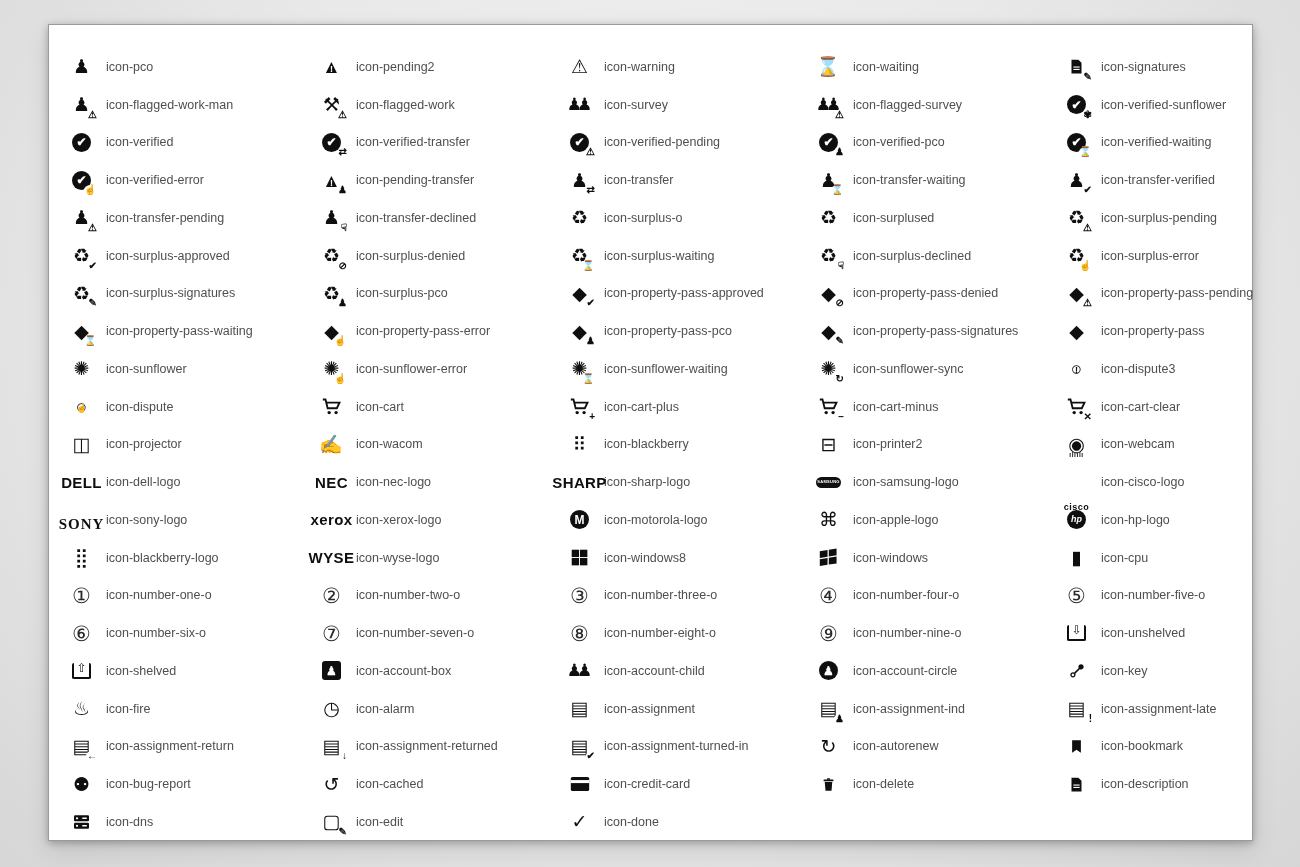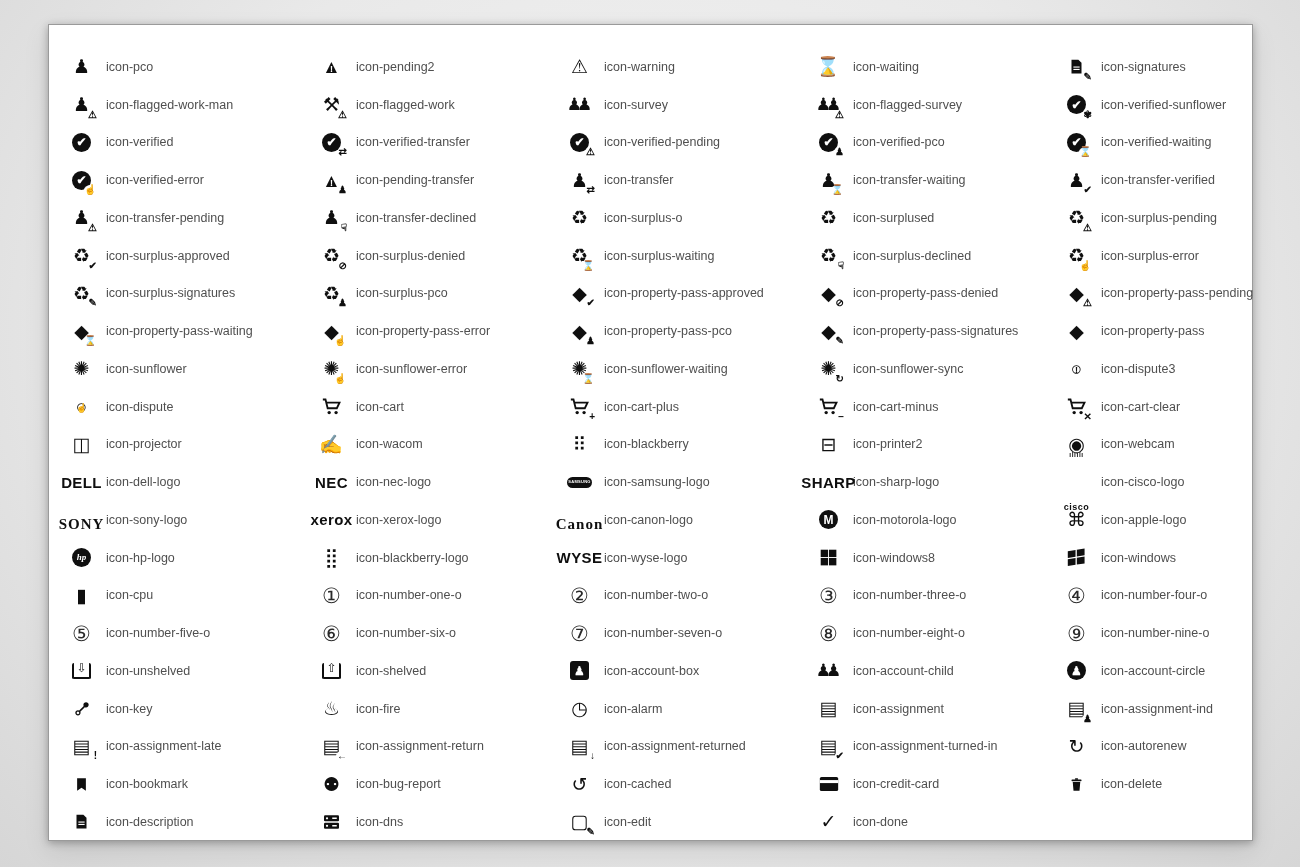--- a/index.html
+++ b/index.html
@@ -18,21 +18,21 @@
   .g{display:flex;align-items:center;justify-content:center;}
   .badge{position:absolute;right:-4px;bottom:-2px;font-size:10px;line-height:1;
     background:#fff;border-radius:50%;padding:0 1px;color:#0f0f0f;font-weight:bold;}
   .ov{position:absolute;left:50%;top:54%;transform:translate(-50%,-50%);
     font-size:9px;font-weight:bold;color:#0f0f0f;}
   .ovw .ov{color:#fff;top:60%;}
   .multi{letter-spacing:-5px;margin-right:5px;font-size:17px;}
   .disc{background:#0f0f0f;color:#fff;border-radius:50%;width:19px;height:19px;
     font-size:12px;font-weight:bold;}
   .sqdisc{border-radius:3px;}
-  .italic{font-style:italic;font-size:9px;font-family:Liberation Serif, serif;}
+  .italic{font-style:italic;font-size:9px;}
   .pill{background:#0f0f0f;color:#fff;border-radius:7px;width:26px;height:11px;
     font-size:4px;font-weight:bold;letter-spacing:0.3px;}
   .text{font-size:15px;font-weight:bold;letter-spacing:0.4px;white-space:nowrap;}
   .serif{font-family:"Liberation Serif",serif;letter-spacing:1px;margin-top:9px;}
   .stack{flex-direction:column;font-weight:bold;line-height:1;gap:44px;}
   .stack .l1{font-size:6.5px;letter-spacing:0.6px;}
   .stack .l2{font-size:9px;letter-spacing:0.5px;}
   .tray{width:15px;height:14px;border:2px solid #0f0f0f;border-top:none;border-radius:2px;
     align-items:flex-start;font-size:12px;line-height:11px;}
   .rot45{transform:rotate(-45deg);}
@@ -443,29 +443,29 @@
         <span class="lbl">icon-dell-logo</span>
       </div>
       <div class="cell">
         <span class="ic">
           <span class="g text">NEC</span>
         </span>
         <span class="lbl">icon-nec-logo</span>
       </div>
       <div class="cell">
         <span class="ic">
+          <span class="g text">SHARP</span>
+        </span>
+        <span class="lbl">icon-sharp-logo</span>
+      </div>
+      <div class="cell">
+        <span class="ic">
           <span class="g pill">SAMSUNG</span>
         </span>
         <span class="lbl">icon-samsung-logo</span>
-      </div>
-      <div class="cell">
-        <span class="ic">
-          <span class="g text">SHARP</span>
-        </span>
-        <span class="lbl">icon-sharp-logo</span>
       </div>
       <div class="cell">
         <span class="ic">
           <span class="g stack">
             <span class="l1">ılıılı</span>
             <span class="l2">cisco</span>
           </span>
         </span>
         <span class="lbl">icon-cisco-logo</span>
       </div>
@@ -473,26 +473,20 @@
         <span class="ic">
           <span class="g text serif">SONY</span>
         </span>
         <span class="lbl">icon-sony-logo</span>
       </div>
       <div class="cell">
         <span class="ic">
           <span class="g text">xerox</span>
         </span>
         <span class="lbl">icon-xerox-logo</span>
-      </div>
-      <div class="cell">
-        <span class="ic">
-          <span class="g text serif">Canon</span>
-        </span>
-        <span class="lbl">icon-canon-logo</span>
       </div>
       <div class="cell">
         <span class="ic">
           <span class="g disc">M</span>
         </span>
         <span class="lbl">icon-motorola-logo</span>
       </div>
       <div class="cell">
         <span class="ic">
           <span class="g">⌘</span>

